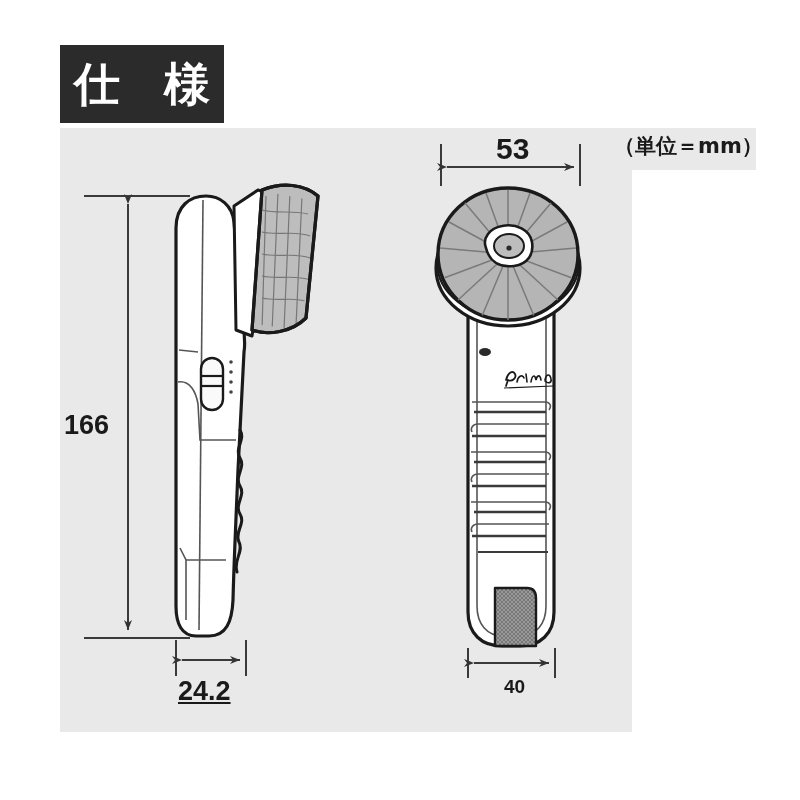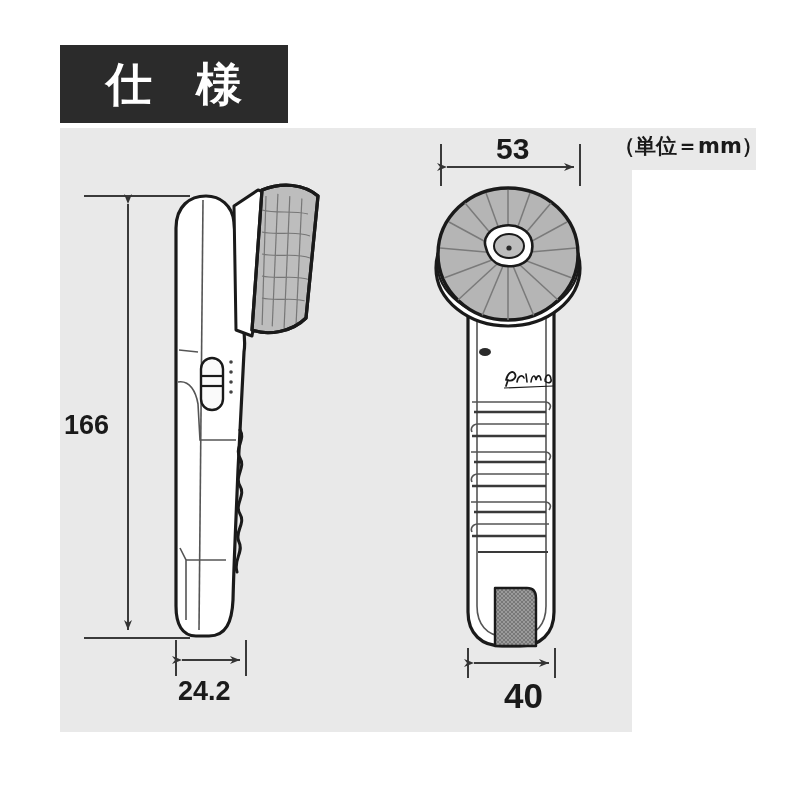--- a/index.html
+++ b/index.html
@@ -32,21 +32,21 @@
     top: 128px;
     width: 696px;
     height: 42px;
     background: #e9e9e9;
   }
   
   .title-banner {
     position: absolute;
     left: 60px;
     top: 45px;
-    width: 228px;
+    width: 164px;
     height: 78px;
     background: #2b2b2b;
     display: flex;
     align-items: center;
     justify-content: center;
   }
   .title-banner .title-text {
     color: #ffffff;
     font-family: "DejaVu Sans", "Liberation Sans", sans-serif;
     font-size: 46px;
@@ -66,23 +66,23 @@
     white-space: nowrap;
   }
   .dim-text {
     position: absolute;
     font-family: "Liberation Sans", sans-serif;
     font-weight: bold;
     color: #1a1a1a;
     white-space: nowrap;
   }
   #dim-166 { left: 64px;  top: 410px; font-size: 27px; }
-  #dim-242 { left: 178px; top: 676px; font-size: 27px; }
+  #dim-242 { left: 178px; top: 676px; font-size: 27px; text-decoration: underline; }
   #dim-53  { left: 496px; top: 132px; font-size: 30px; }
-  #dim-40  { left: 504px; top: 676px; font-size: 35px; }
+  #dim-40  { left: 504px; top: 676px; font-size: 19px; }
   svg.draw {
     position: absolute;
     left: 0; top: 0;
     width: 800px;
     height: 800px;
     overflow: visible;
   }
 </style>
 </head>
 <body>

